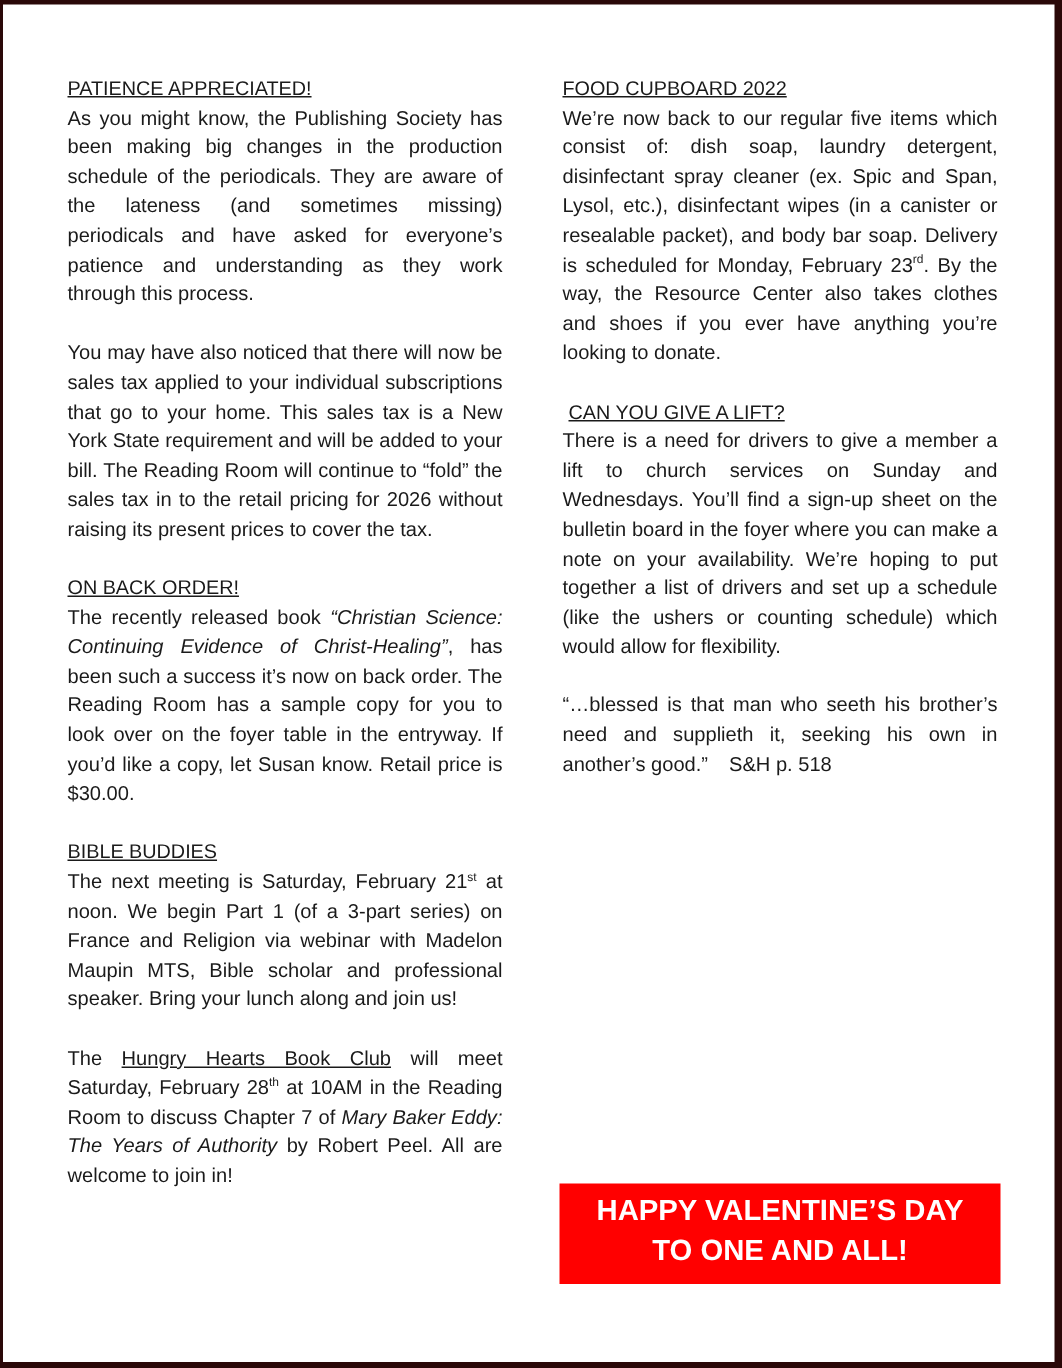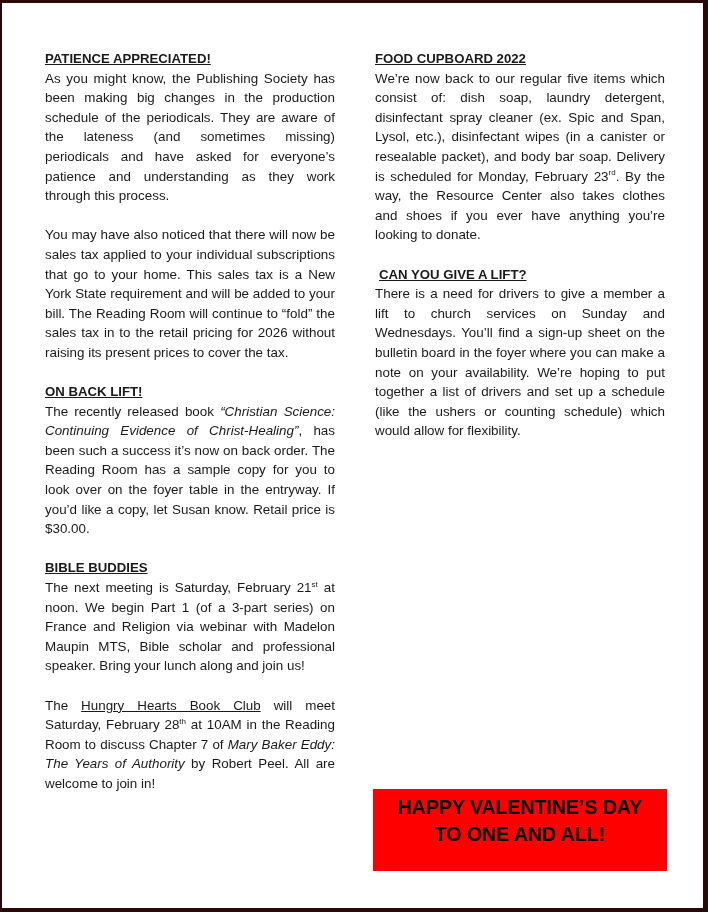--- a/index.html
+++ b/index.html
@@ -21,40 +21,40 @@
       top: 46px;
       width: 290px;
       color: #1a1a1a;
       font-size: 13.4px;
       line-height: 19.6px;
     }
     .col-left { left: 43px; }
     .col-right { left: 373px; }
     .section { margin: 0 0 19.6px 0; }
     .heading {
-      font-weight: bold;
+      font-weight: normal;
       text-decoration: underline;
       font-size: 13.2px;
       display: block;
     }
     .para {
       text-align: justify;
       margin: 0;
     }
     .para + .para { margin-top: 19.6px; }
     .em { font-style: italic; }
     .club { font-weight: normal; text-decoration: underline; }
     sup { font-size: 8px; line-height: 0; vertical-align: super; margin-top: 23px; }
     .spacer-heading { padding-left: 4px; }
     .banner {
       position: absolute;
       left: 371px; top: 786px;
-      width: 294px; height: 82px;
+      width: 294px; height: 67px;
       background: #ff0000;
-      color: #000000;
+      color: #ffffff;
       font-weight: bold;
       font-size: 19.5px;
       line-height: 27px;
       text-align: center;
       padding-top: 5px;
       box-sizing: border-box;
     }
     .ref { margin-left: 14px; }
   </style>
 </head>
@@ -64,21 +64,21 @@
 
   <div class="col col-left">
 
     <div class="section">
       <span class="heading">PATIENCE APPRECIATED!</span>
       <p class="para">As you might know, the Publishing Society has been making big changes in the production schedule of the periodicals.  They are aware of the lateness (and sometimes missing) periodicals and have asked for everyone’s patience and understanding as they work through this process.</p>
       <p class="para">You may have also noticed that there will now be sales tax applied to your individual subscriptions that go to your home.  This sales tax is a New York State requirement and will be added to your bill.  The Reading Room will continue to “fold” the sales tax in to the retail pricing for 2026 without raising its present prices to cover the tax.</p>
     </div>
 
     <div class="section">
-      <span class="heading">ON BACK LIFT!</span>
+      <span class="heading">ON BACK ORDER!</span>
       <p class="para"><span>The recently released book </span><span class="em">“Christian Science: Continuing Evidence of Christ-Healing”</span><span>, has been such a success it’s now on back order.  The Reading Room has a sample copy for you to look over on the foyer table in the entryway.  If you’d like a copy, let Susan know.  Retail price is $30.00.</span></p>
     </div>
 
     <div class="section">
       <span class="heading">BIBLE BUDDIES</span>
       <p class="para"><span>The next meeting is Saturday, February 21</span><sup>st</sup><span> at noon.  We begin Part 1 (of a 3-part series) on France and Religion via webinar with Madelon Maupin MTS, Bible scholar and professional speaker.  Bring your lunch along and join us!</span></p>
       <p class="para"><span>The </span><span class="club">Hungry Hearts Book Club</span><span> will meet Saturday, February 28</span><sup>th</sup><span> at 10AM in the Reading Room to discuss Chapter 7 of </span><span class="em">Mary Baker Eddy: The Years of Authority</span><span> by Robert Peel. All are welcome to join in!</span></p>
     </div>
 
   </div>
@@ -89,20 +89,21 @@
       <span class="heading">FOOD CUPBOARD 2022</span>
       <p class="para"><span>We’re now back to our regular five items which consist of: dish soap, laundry detergent, disinfectant spray cleaner (ex. Spic and Span, Lysol, etc.), disinfectant wipes (in a canister or resealable packet), and body bar soap. Delivery is scheduled for Monday, February 23</span><sup>rd</sup><span>.  By the way, the Resource Center also takes clothes and shoes if you ever have anything you’re looking to donate.</span></p>
     </div>
 
     <div class="section">
     </div>
 
     <div class="section">
       <span class="heading spacer-heading">CAN YOU GIVE A LIFT?</span>
       <p class="para">There is a need for drivers to give a member a lift to church services on Sunday and Wednesdays.  You’ll find a sign-up sheet on the bulletin board in the foyer where you can make a note on your availability.  We’re hoping to put together a list of drivers and set up a schedule (like the ushers or counting schedule) which would allow for flexibility.</p>
+      <p class="para"><span>“…blessed is that man who seeth his brother’s need and supplieth it, seeking his own in another’s good.”</span><span class="ref">S&amp;H p. 518</span></p>
     </div>
 
 
   </div>
 
   <div class="banner">
     <div>HAPPY VALENTINE’S DAY</div>
     <div>TO ONE AND ALL!</div>
   </div>
 

